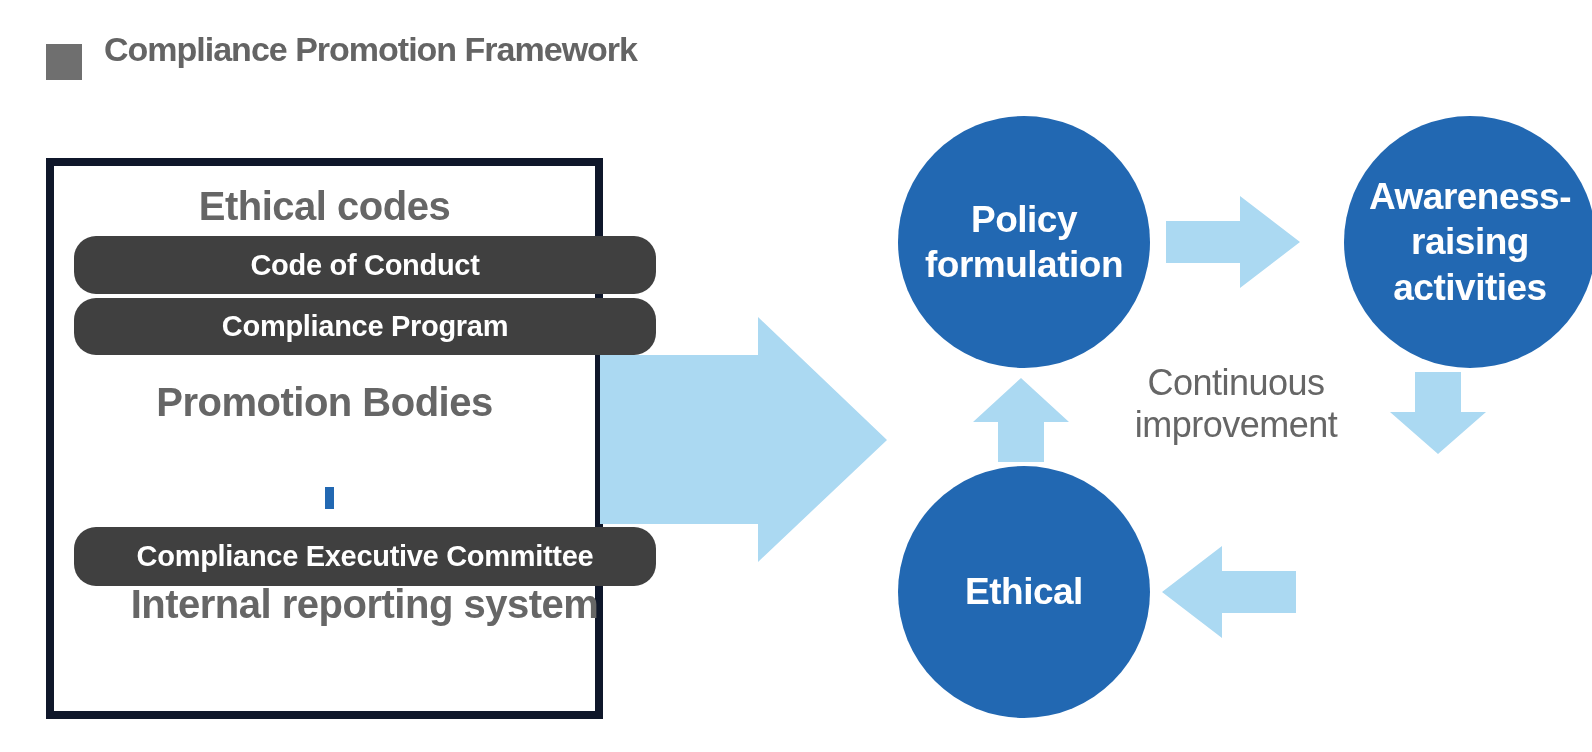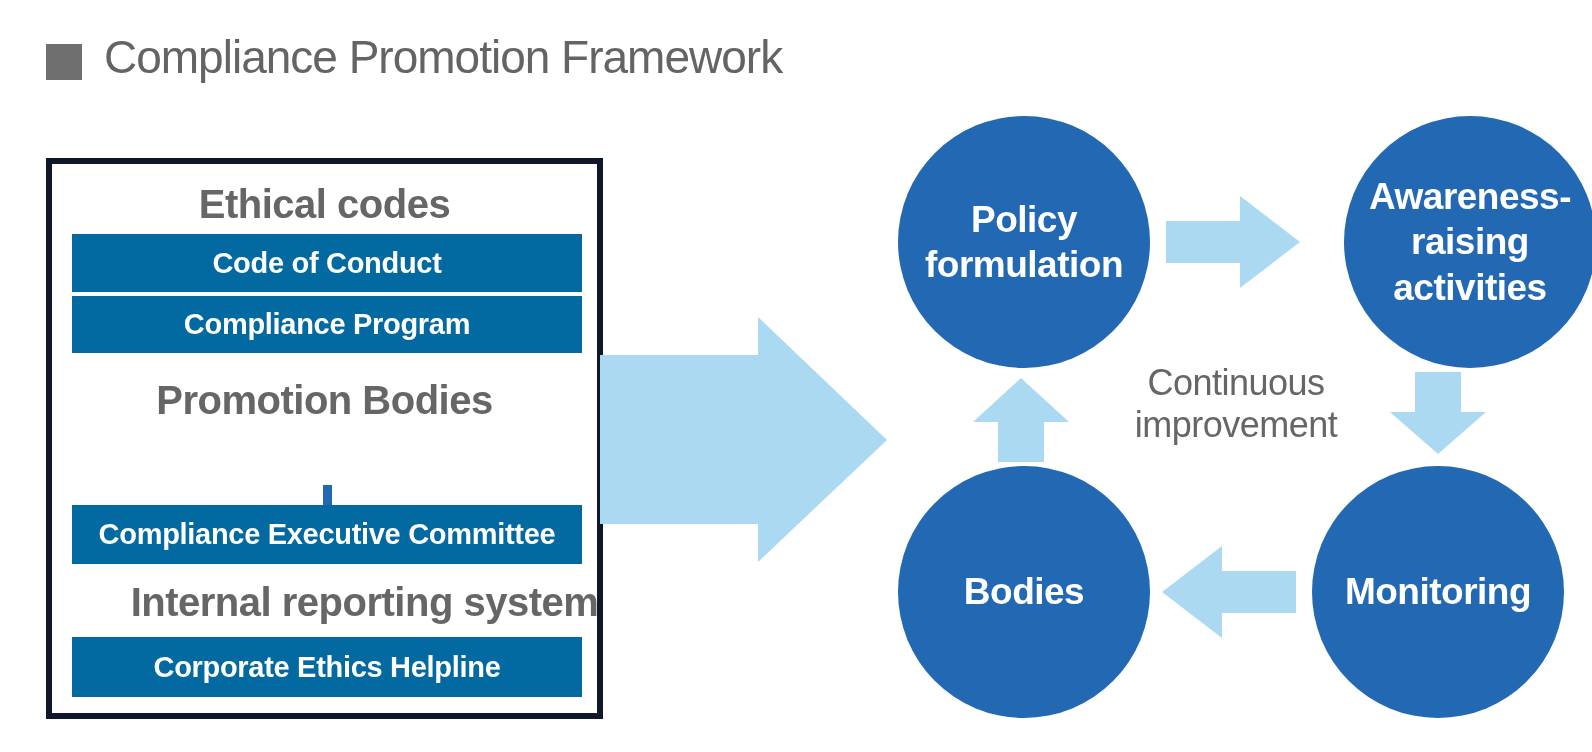--- a/index.html
+++ b/index.html
@@ -1,33 +1,33 @@
 <!DOCTYPE html>
 <html><head>
 <meta charset="utf-8">
 <style>
   html,body{margin:0;padding:0;background:#ffffff;}
   body{width:1592px;height:752px;font-family:"Liberation Sans",sans-serif;}
   .stage{position:relative;width:1592px;height:752px;background:#ffffff;overflow:hidden;}
 
   
   .title-bullet{position:absolute;left:46px;top:44px;width:36px;height:36px;background:#6f6f6f;}
-  .page-title{position:absolute;left:104px;top:30px;font-size:46px;font-weight:400;color:#646464;letter-spacing:-1px;white-space:nowrap;}
+  .page-title{position:absolute;left:104px;top:30px;font-size:34px;font-weight:700;color:#646464;letter-spacing:-1px;white-space:nowrap;}
 
   
-  .frame{position:absolute;left:46px;top:158px;width:557px;height:561px;border:6px solid #0f172a;background:#fff;box-sizing:border-box;}
+  .frame{position:absolute;left:46px;top:158px;width:557px;height:561px;border:8px solid #0f172a;background:#fff;box-sizing:border-box;}
   .section-heading{position:absolute;left:0;width:100%;text-align:center;font-size:40px;font-weight:700;color:#666666;letter-spacing:-0.5px;white-space:nowrap;}
   .h-ethical{top:18px;}
   .h-promotion{top:214px;}
   .h-internal{top:416px;margin-left:40px;}
-  .bar{position:absolute;left:20px;width:510px;background:#0369a1;color:#ffffff;font-size:29px;font-weight:700;display:flex;align-items:center;justify-content:center;text-align:center;letter-spacing:-0.3px;}
+  .bar{position:absolute;left:20px;width:582px;background:#404040;color:#ffffff;font-size:29px;font-weight:700;display:flex;align-items:center;justify-content:center;text-align:center;letter-spacing:-0.3px;border-radius:22px;}
   .bar1{top:70px;height:58px;}
   .bar2{top:132px;height:57px;}
   .bar3{top:262px;height:59px;}
-  .bar4{top:341px;height:59px;text-align:right;}
+  .bar4{top:361px;height:59px;text-align:right;}
   .bar5{top:473px;height:60px;}
   .connector{position:absolute;left:271px;top:321px;width:9px;height:22px;background:#2268b2;}
 
   
   .big-arrow{position:absolute;left:600px;top:317px;width:287px;height:245px;background:#abd9f2;
     clip-path:polygon(0px 38px,158px 38px,158px 0px,287px 123px,158px 245px,158px 207px,0px 207px);}
 
   
   .circle{position:absolute;width:252px;height:252px;border-radius:50%;background:#2268b2;color:#ffffff;
     display:flex;align-items:center;justify-content:center;text-align:center;
@@ -62,32 +62,30 @@
   <div class="frame">
     <div class="section-heading h-ethical">Ethical codes</div>
     <div class="bar bar1">Code of Conduct</div>
     <div class="bar bar2">Compliance Program</div>
 
     <div class="section-heading h-promotion">Promotion Bodies</div>
     <div class="connector"></div>
     <div class="bar bar4">Compliance Executive Committee</div>
 
     <div class="section-heading h-internal">Internal reporting system</div>
-    <div class="bar bar5">Corporate Ethics Helpline</div>
   </div>
 
   <div class="big-arrow"></div>
 
   <div class="circle c-policy">Policy
 formulation</div>
   <div class="circle c-awareness">Awareness-
 raising
 activities</div>
-  <div class="circle c-monitoring">Monitoring</div>
-  <div class="circle c-review">Bodies</div>
+  <div class="circle c-review">Ethical</div>
 
   <div class="arr arr-right"></div>
   <div class="arr arr-down"></div>
   <div class="arr arr-left"></div>
   <div class="arr arr-up"></div>
 
   <div class="cycle-center">Continuous
 improvement</div>
 
 </div>

